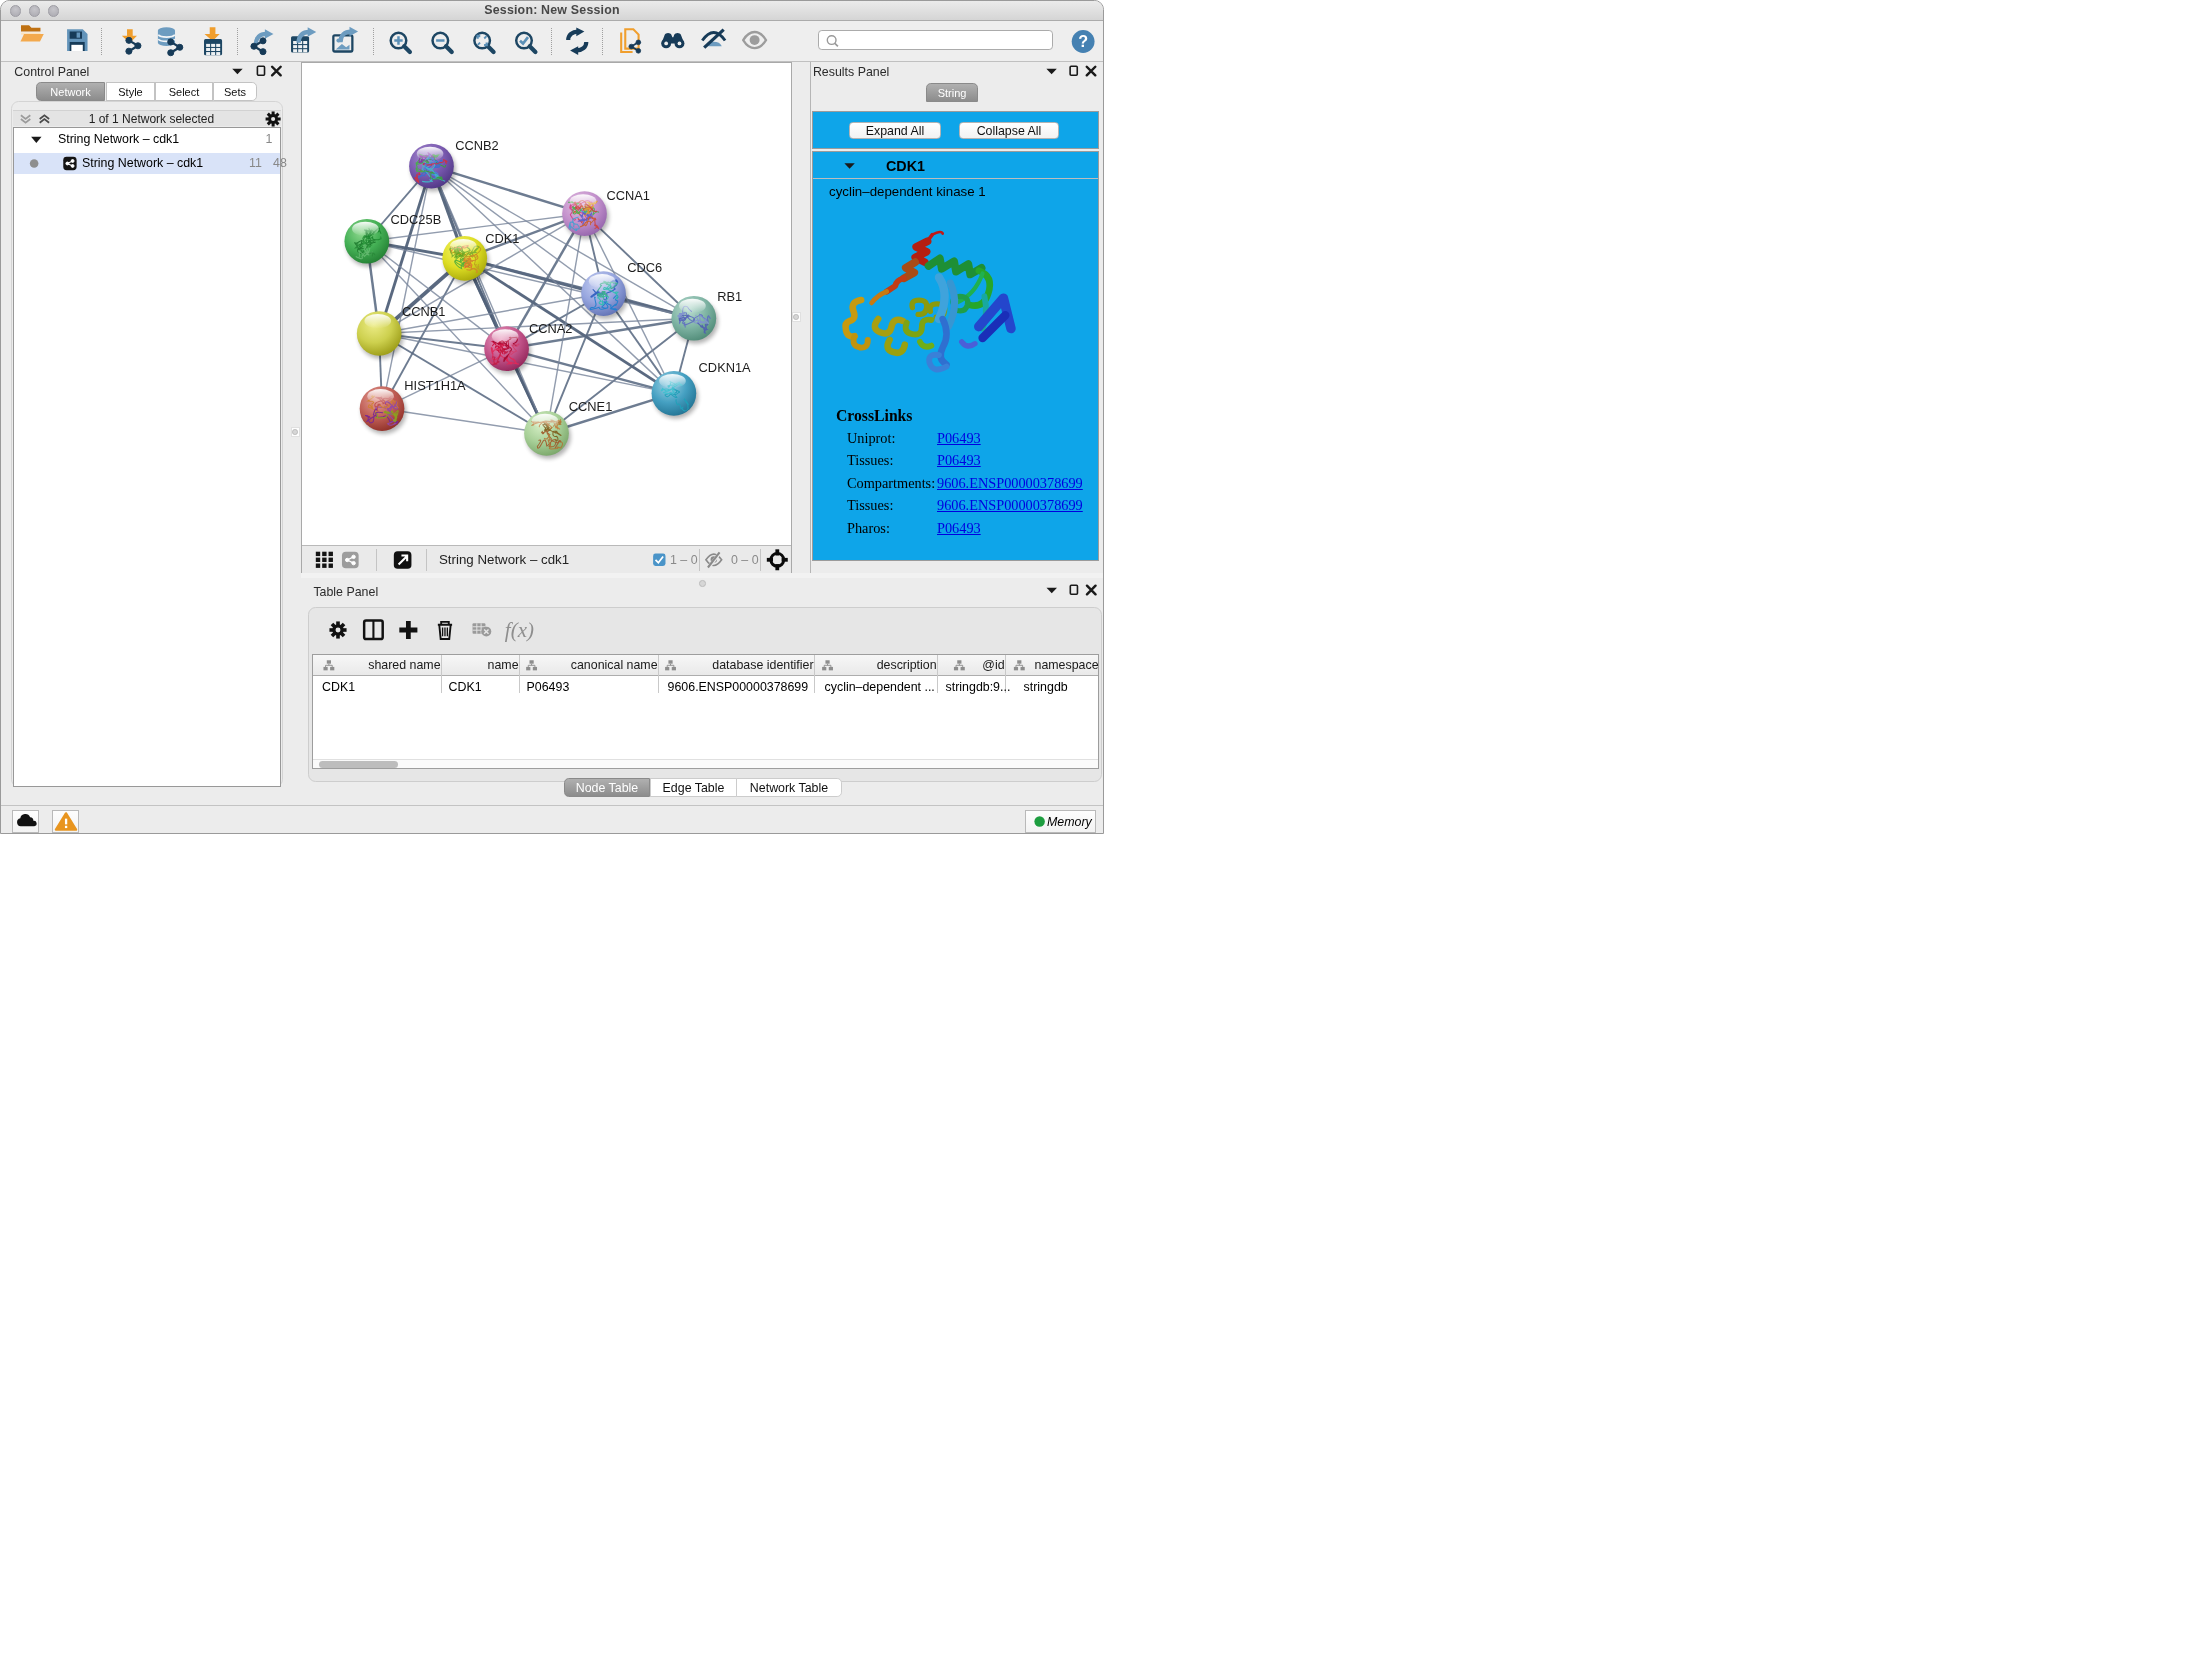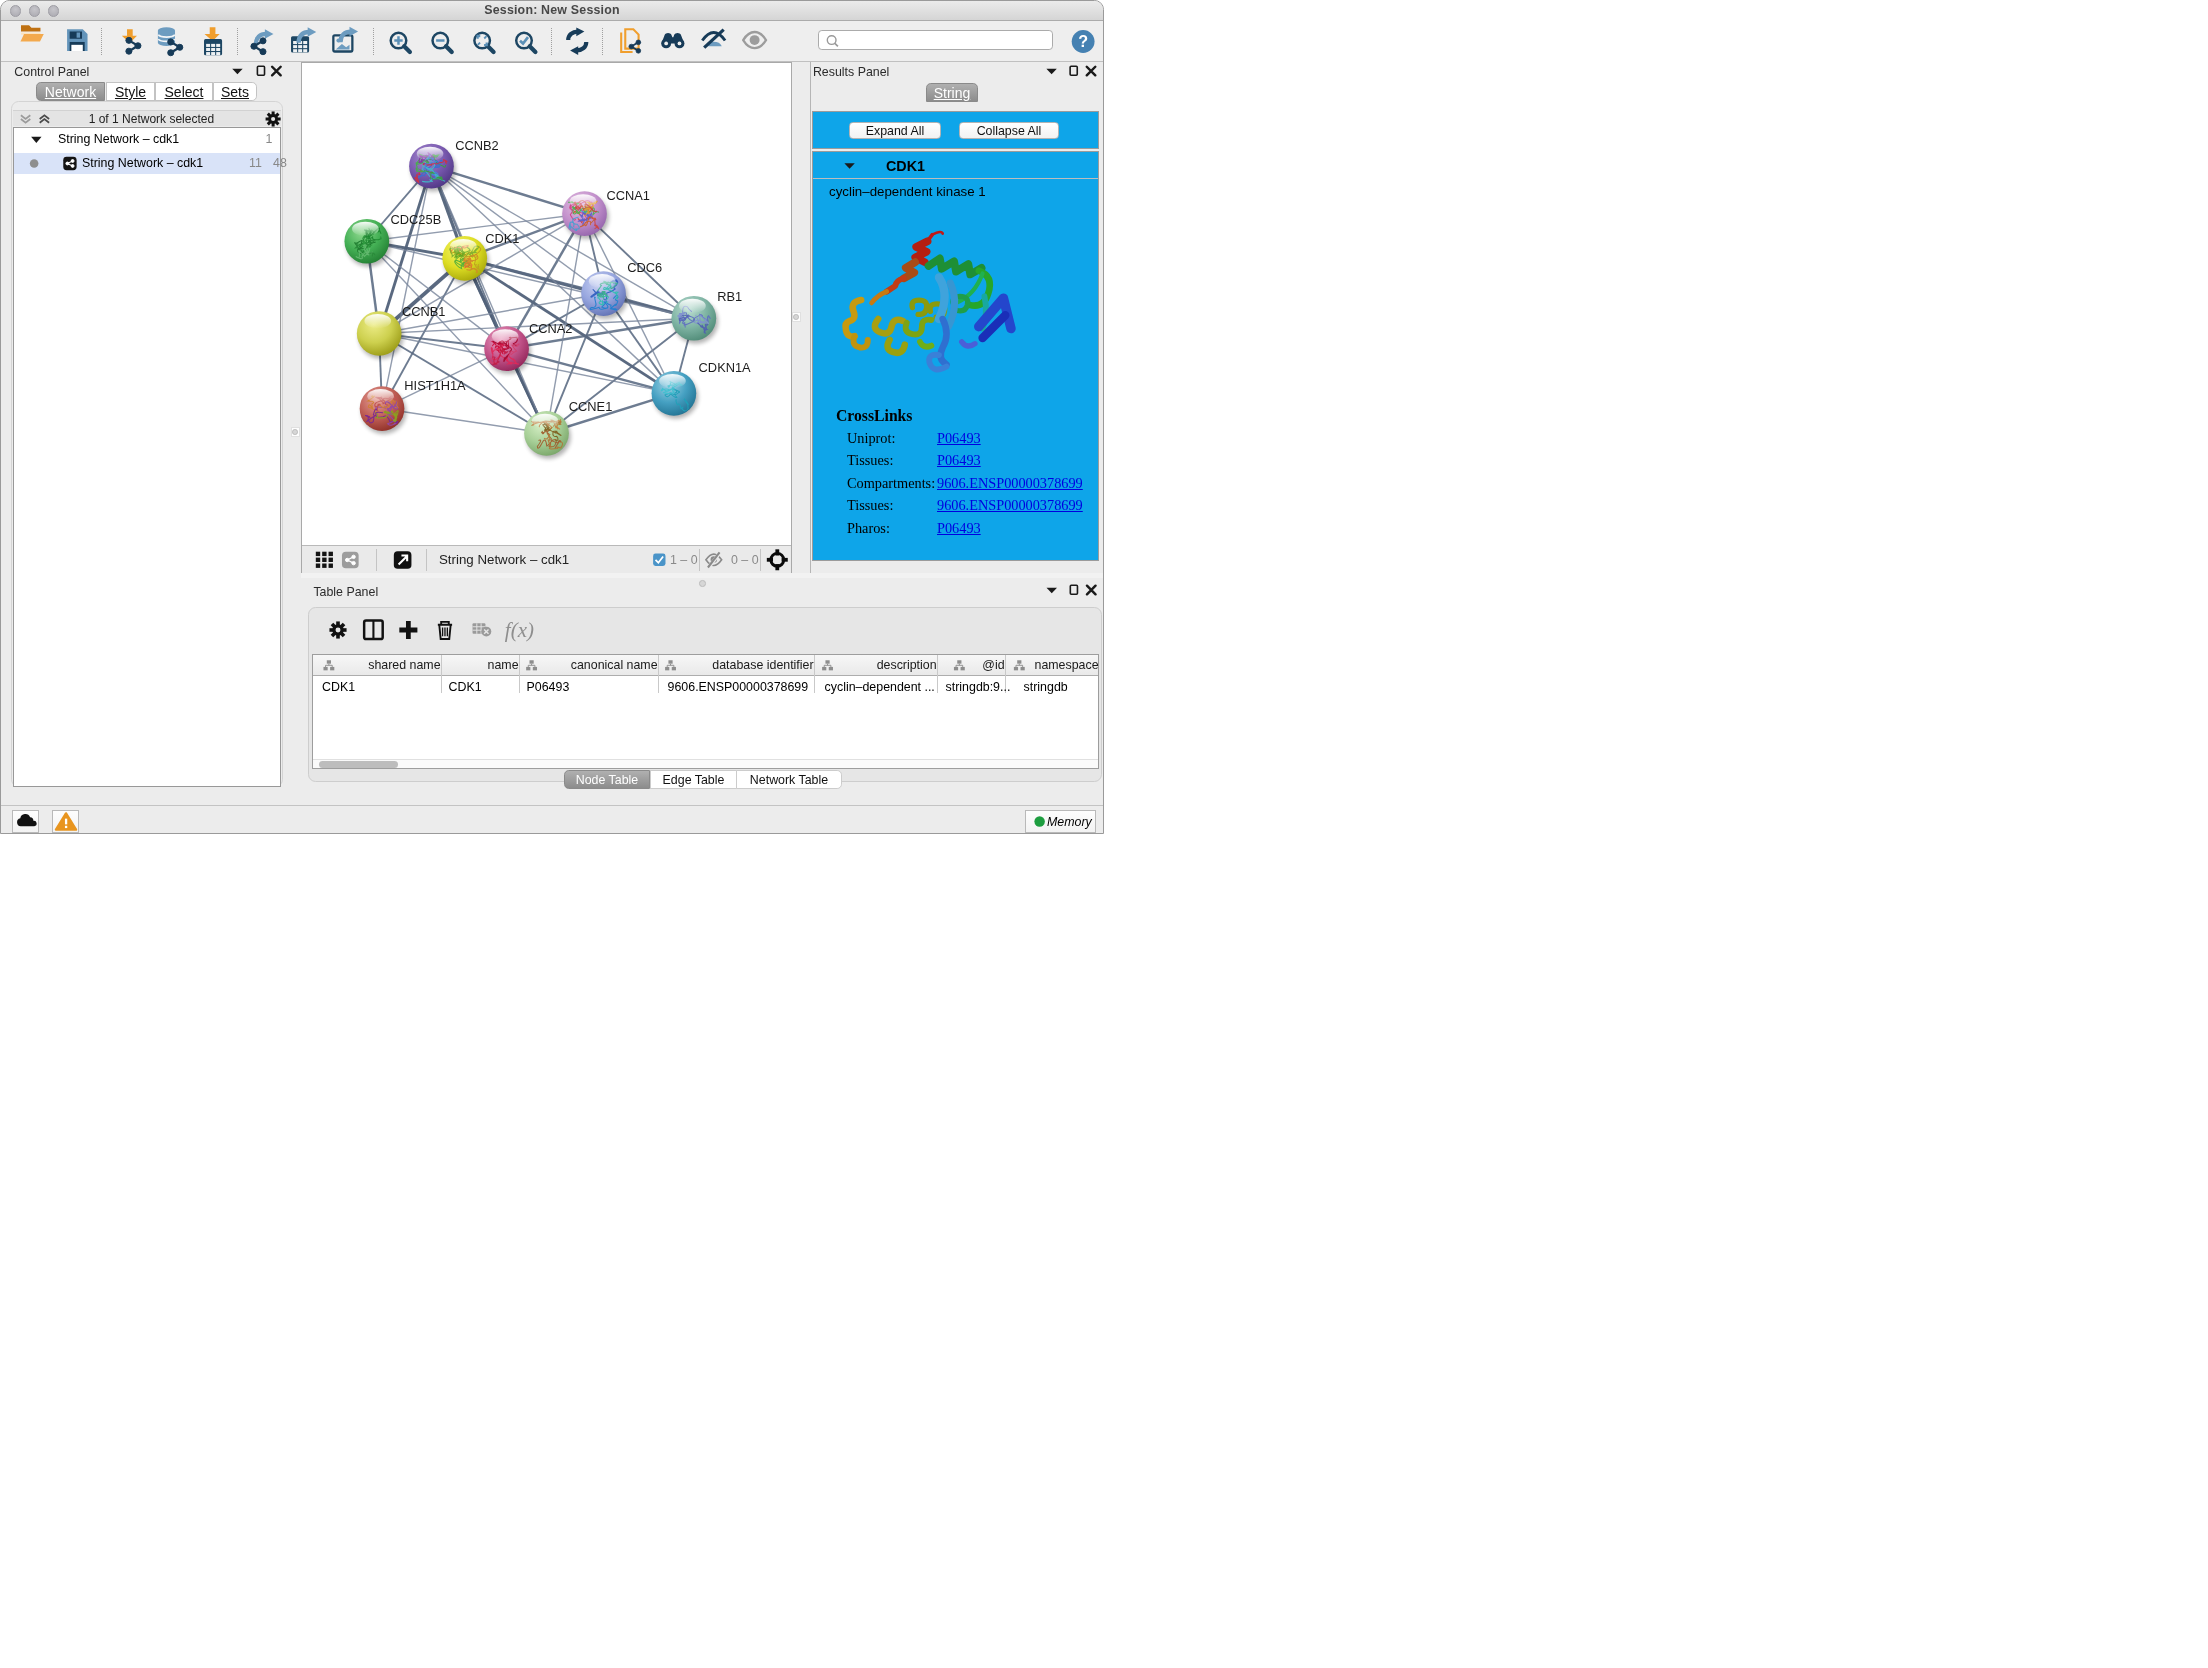--- a/index.html
+++ b/index.html
@@ -10,42 +10,42 @@
 .tl { position:absolute; top:4.3px; width:11.4px; height:11.4px; border-radius:50%; background:radial-gradient(circle at 50% 35%, #c6c5ca, #aaa9b0); border:0.5px solid #9d9ca3; }
 #title { position:absolute; top:1.9px; left:0; right:0; text-align:center; font-size:12.4px; font-weight:bold; color:#474747; letter-spacing:0.2px; }
 
 #toolbar { position:absolute; left:0; top:20px; width:100%; height:41px; background:#eeeeee; border-bottom:1px solid #c0c0c0; }
 .tbsep { position:absolute; top:6.7px; height:27.6px; width:0; border-left:1.9px dotted #9f9f9f; }
 #searchbox { position:absolute; left:817px; top:8.6px; width:235px; height:20px; background:#fff; border:1px solid #ababab; border-radius:3.8px; }
 
 .phead { font-size:12.4px; color:#2b2b2b; }
 
 #cpanel { position:absolute; left:0; top:61px; width:300px; height:743px; }
-.tab { position:absolute; height:19px; font-size:14px; text-align:center; line-height:19px; background:#fff; border:1px solid #c3c3c3; color:#111;text-decoration:underline; }
+.tab { position:absolute; height:19px; font-size:11px; text-align:center; line-height:19px; background:#fff; border:1px solid #c3c3c3; color:#111; }
 .tabsel { background:linear-gradient(#b0b0b0,#8c8c8c); color:#fff; border:1px solid #8a8a8a; }
 #netbar { position:absolute; left:12.4px; top:48px; width:268px; height:16px; background:#e4e4e4; border-top:1px solid #d2d2d2; }
 #cplist { position:absolute; left:12px; top:65px; width:268px; height:660px; background:#fff; border:1px solid #989898; }
 .row2 { position:absolute; left:0; top:25px; width:100%; height:21px; background:#d9e3f8; }
 
 #netdock { position:absolute; left:300px; top:61px; width:491px; height:512px; background:#fff; border:1px solid #a9a9a9; }
 #netfoot { position:absolute; left:0; bottom:0; width:100%; height:27.6px; background:#eaeaea; border-top:1px solid #b9b9b9; }
 .fsep { position:absolute; top:2.9px; height:22px; width:0; border-left:1px solid #c4c4c4; }
 
 #resdock { position:absolute; left:809px; top:61px; width:295px; height:516px; background:#ececec; border-left:1px solid #b5b5b5; }
 .rbox { position:absolute; left:1px; background:#0ea5e9; border:1px solid #9b9b9b; }
 .btn { position:absolute; background:linear-gradient(#ffffff,#f2f2f2); border:1px solid #b3b3b3; border-radius:3.8px; font-size:12.4px; text-align:center; color:#111; }
 
 #tabdock { position:absolute; left:300px; top:577px; width:805px; height:226px; }
 #tabcontainer { position:absolute; left:6.7px; top:29px; width:794px; height:175px; background:#e6e6e6; border:1px solid #cdcdcd; border-radius:7.6px; }
 #tbl { position:absolute; left:2.9px; top:46px; width:787px; height:115px; background:#fff; border:1px solid #9d9d9d; }
 #tblhead { position:absolute; left:0; top:0; width:100%; height:21px; background:linear-gradient(#f7f7f7,#e9e9e9); border-bottom:1px solid #adadad; font-size:12.4px; color:#1a1a1a; }
 .th { position:absolute; top:0; height:38px; line-height:21px; border-right:1px solid #c9c9c9; text-align:right; }
 .td { position:absolute; top:0; height:20px; line-height:20px; font-size:12.4px; color:#000; }
 
-.btab { position:absolute; top:192px; height:19px; line-height:19px; font-size:12.4px; text-align:center; background:#fff; border:1px solid #cccccc; color:#111; }
+.btab { position:absolute; top:200px; height:19px; line-height:19px; font-size:12.4px; text-align:center; background:#fff; border:1px solid #cccccc; color:#111; }
 
 #statusbar { position:absolute; left:0; top:804px; width:100%; height:30px; background:#ececec; border-top:1px solid #c3c3c3; }
 .sbtn { position:absolute; top:4.3px; height:22.4px; background:linear-gradient(#fdfdfd,#f3f3f3); border:1px solid #b9b9b9; }
 a.lnk { color:#0000e0; text-decoration:underline; }
 </style>
 </head>
 <body>
 <div id="win">
 
   <div id="titlebar">

